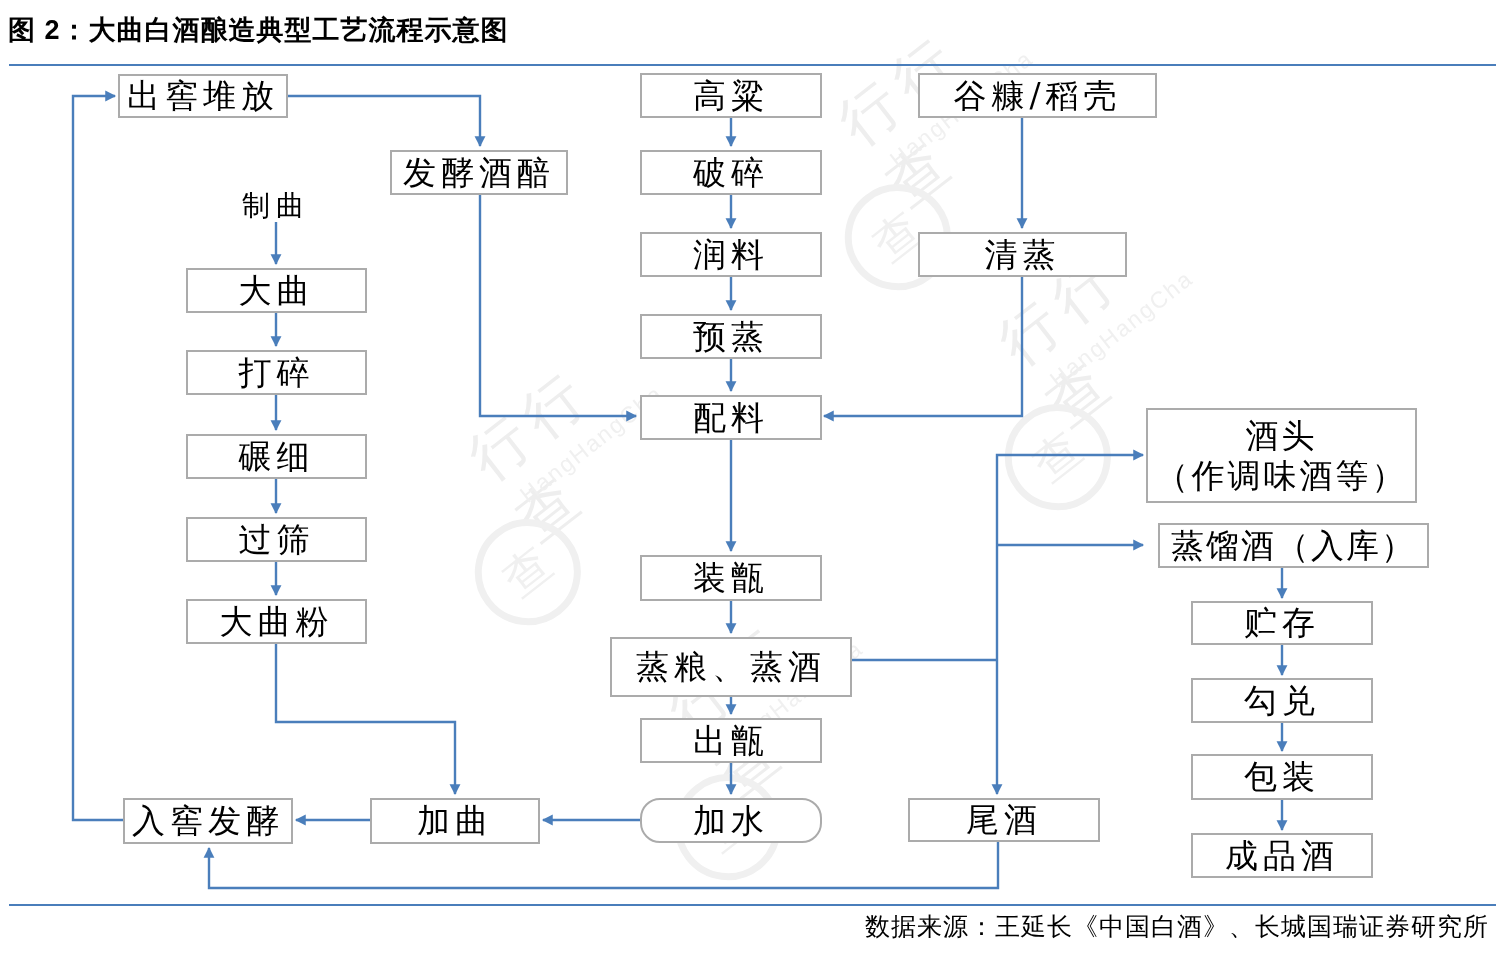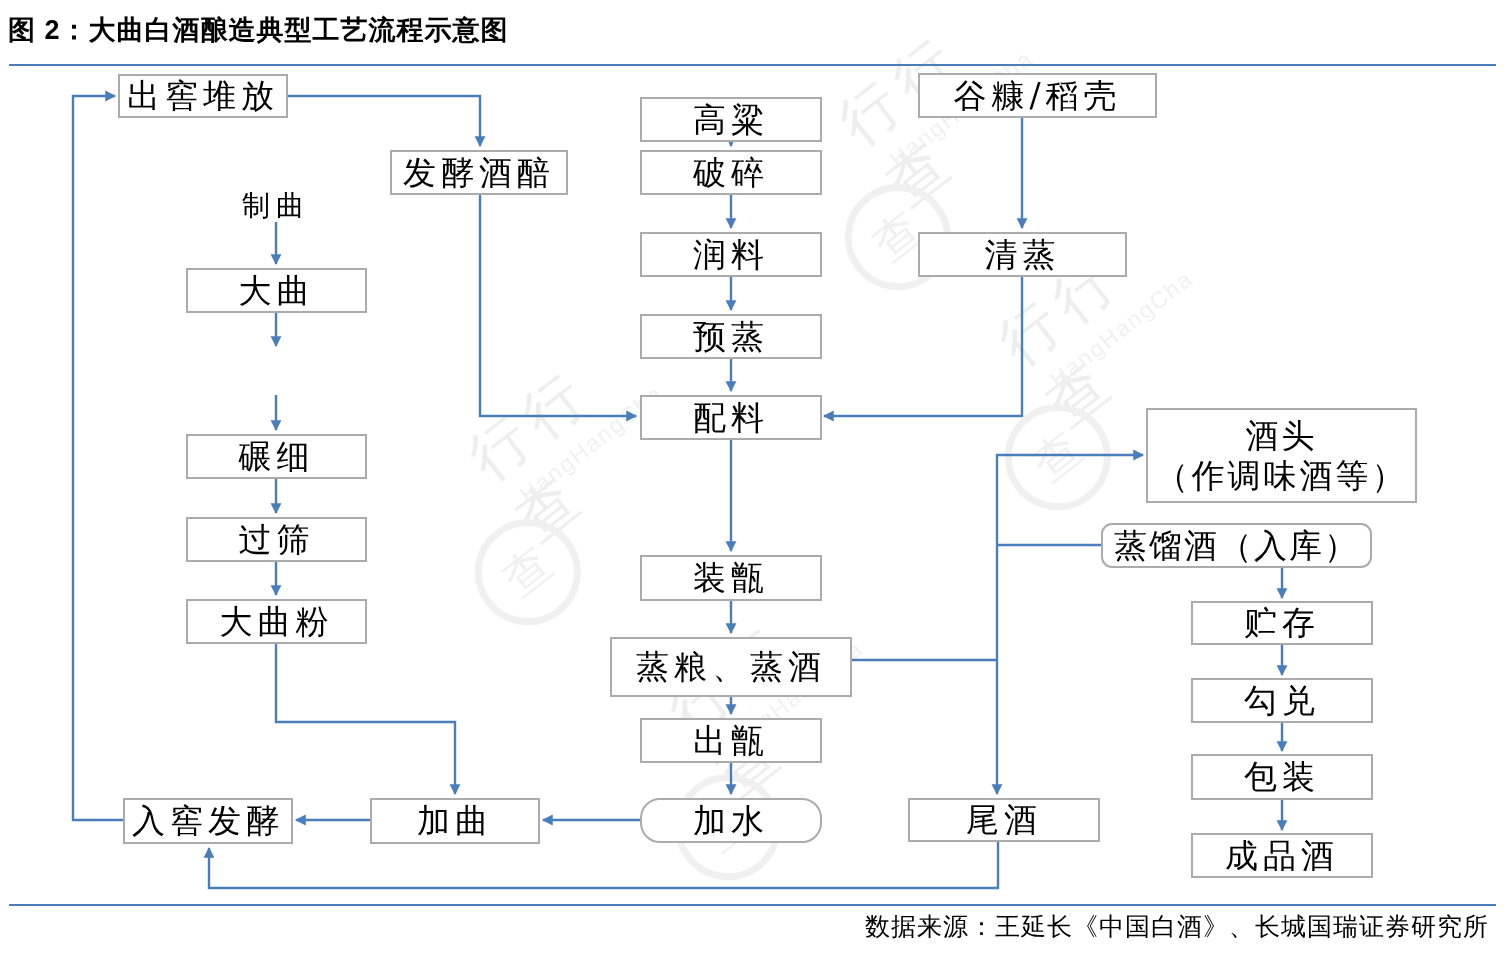--- a/index.html
+++ b/index.html
@@ -104,45 +104,46 @@
       <path d="M1282 645 V675" marker-end="url(#arr)"></path>
       <path d="M1282 723 V751" marker-end="url(#arr)"></path>
       <path d="M1282 800 V830" marker-end="url(#arr)"></path>
     </g>
   </svg>
 
   <div class="node" style="left:118px;top:74px;width:170px;height:44px;">出窖堆放</div>
   <div class="node" style="left:390px;top:150px;width:178px;height:45px;">发酵酒醅</div>
   <div class="plain" style="left:216px;top:190px;width:120px;height:32px;">制曲</div>
   <div class="node" style="left:186px;top:268px;width:181px;height:45px;">大曲</div>
+  <div class="node" style="left:186px;top:350px;width:181px;height:45px;">打碎</div>
   <div class="node" style="left:186px;top:434px;width:181px;height:45px;">碾细</div>
   <div class="node" style="left:186px;top:517px;width:181px;height:45px;">过筛</div>
   <div class="node" style="left:186px;top:599px;width:181px;height:45px;">大曲粉</div>
   <div class="node" style="left:123px;top:798px;width:170px;height:46px;">入窖发酵</div>
 
-  <div class="node" style="left:640px;top:73px;width:182px;height:45px;margin-top:24px;">高粱</div>
+  <div class="node" style="left:640px;top:73px;width:182px;height:45px;">高粱</div>
   <div class="node" style="left:640px;top:150px;width:182px;height:45px;">破碎</div>
   <div class="node" style="left:640px;top:232px;width:182px;height:45px;">润料</div>
   <div class="node" style="left:640px;top:314px;width:182px;height:45px;">预蒸</div>
   <div class="node" style="left:640px;top:395px;width:182px;height:45px;">配料</div>
   <div class="node" style="left:640px;top:555px;width:182px;height:46px;">装甑</div>
   <div class="node" style="left:610px;top:637px;width:242px;height:60px;">蒸粮、蒸酒</div>
   <div class="node" style="left:640px;top:718px;width:182px;height:45px;">出甑</div>
   <div class="node" style="left:640px;top:798px;width:182px;height:45px;border-radius:20px;">加水</div>
   <div class="node" style="left:370px;top:798px;width:170px;height:46px;">加曲</div>
 
   <div class="node" style="left:918px;top:73px;width:239px;height:45px;">谷糠/稻壳</div>
   <div class="node" style="left:918px;top:232px;width:209px;height:45px;">清蒸</div>
   <div class="node" style="left:908px;top:798px;width:192px;height:44px;">尾酒</div>
 
   <div class="node two" style="left:1146px;top:408px;width:271px;height:95px;">
     <span class="l">酒头</span>
     <span class="l">（作调味酒等）</span>
   </div>
-  <div class="node" style="left:1101px;top:523px;width:271px;height:45px;letter-spacing:2px;border-radius:11px;">蒸馏酒（入库）</div>
+  <div class="node" style="left:1158px;top:523px;width:271px;height:45px;letter-spacing:2px;">蒸馏酒（入库）</div>
   <div class="node" style="left:1191px;top:678px;width:182px;height:45px;">勾兑</div>
   <div class="node" style="left:1191px;top:601px;width:182px;height:44px;">贮存</div>
   <div class="node" style="left:1191px;top:754px;width:182px;height:46px;">包装</div>
   <div class="node" style="left:1191px;top:833px;width:182px;height:45px;">成品酒</div>
 
   <div class="rule bottom"></div>
   <div class="source">数据来源：王延长《中国白酒》、长城国瑞证券研究所</div>
 
 </div>
 

